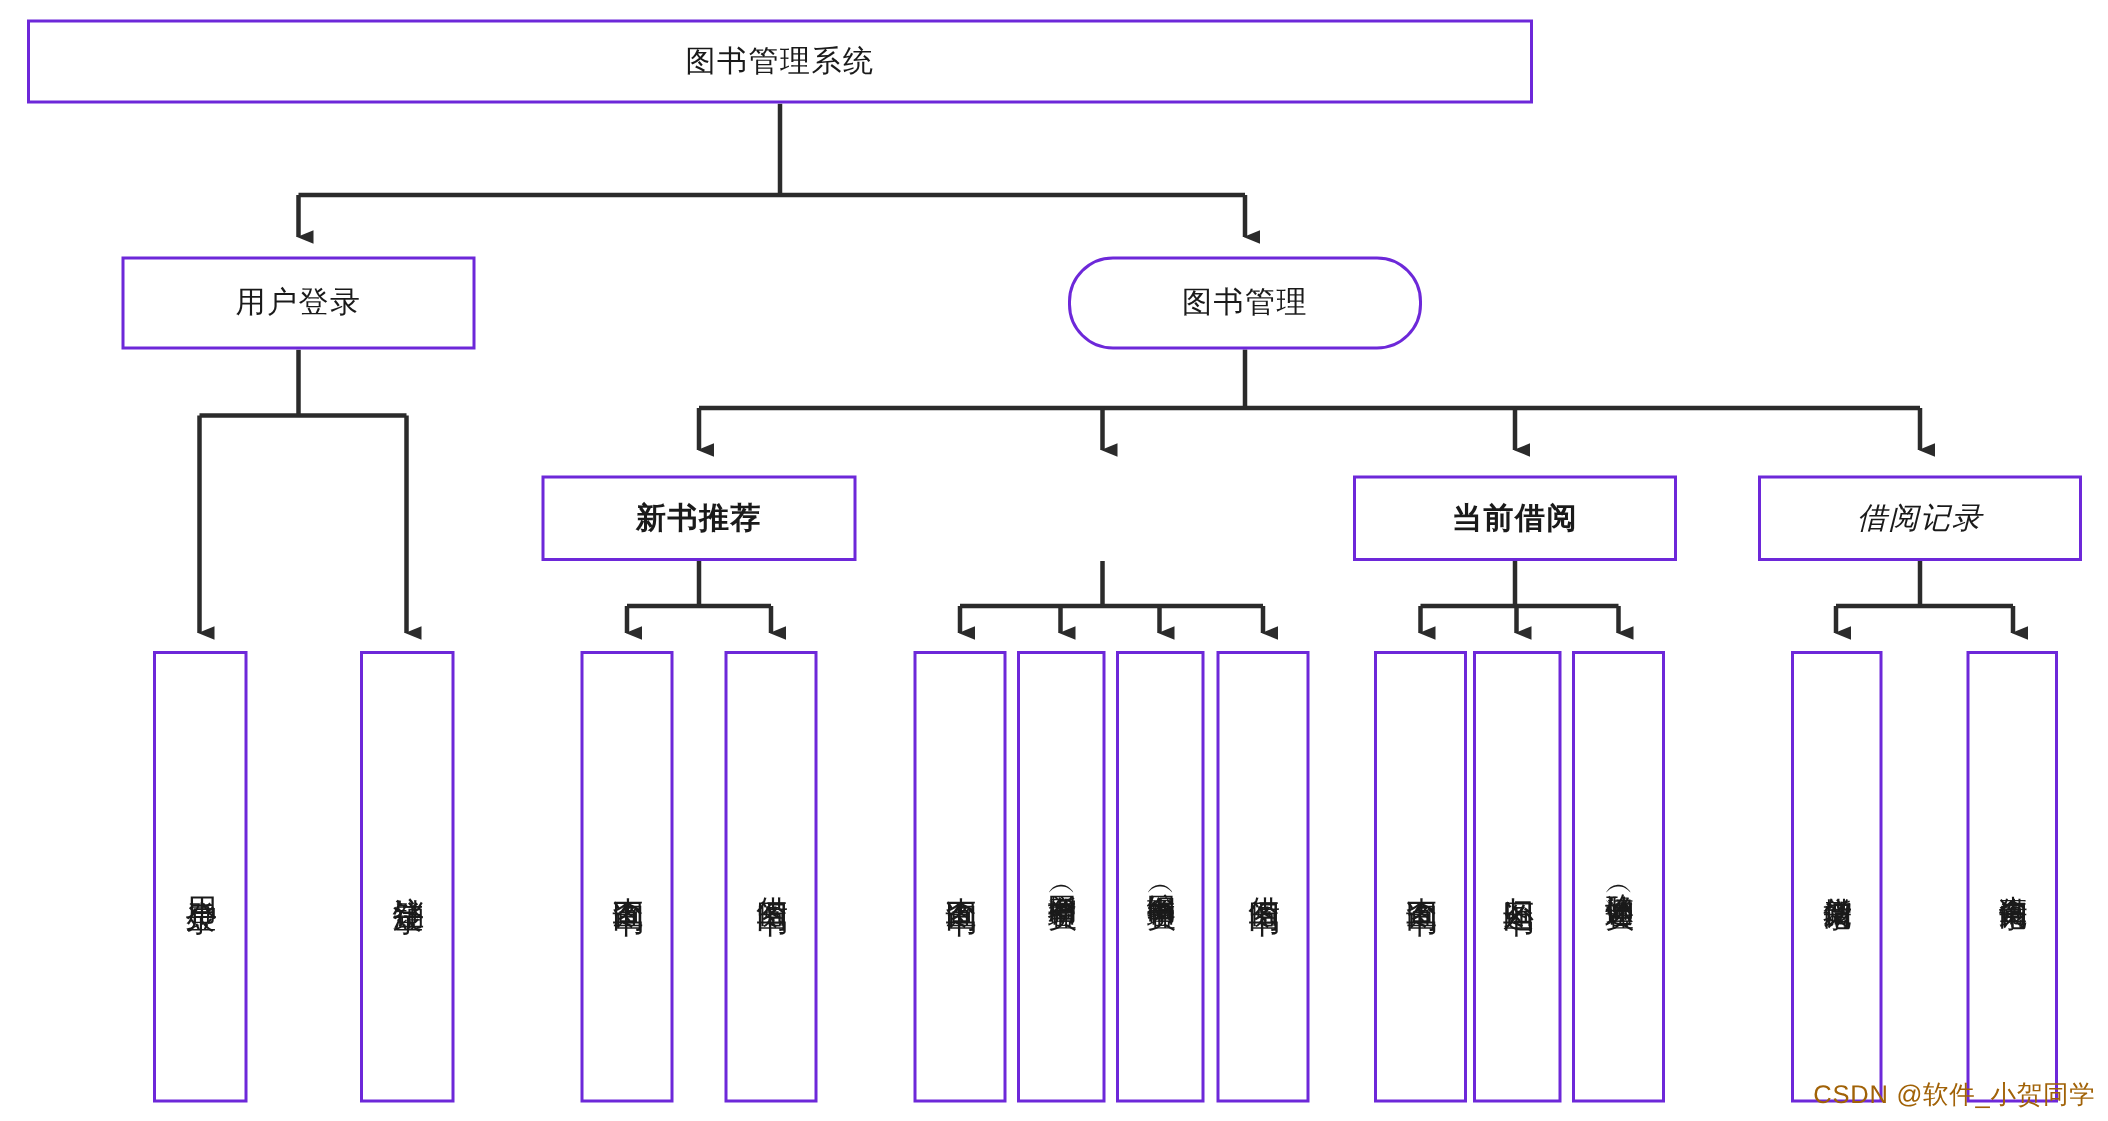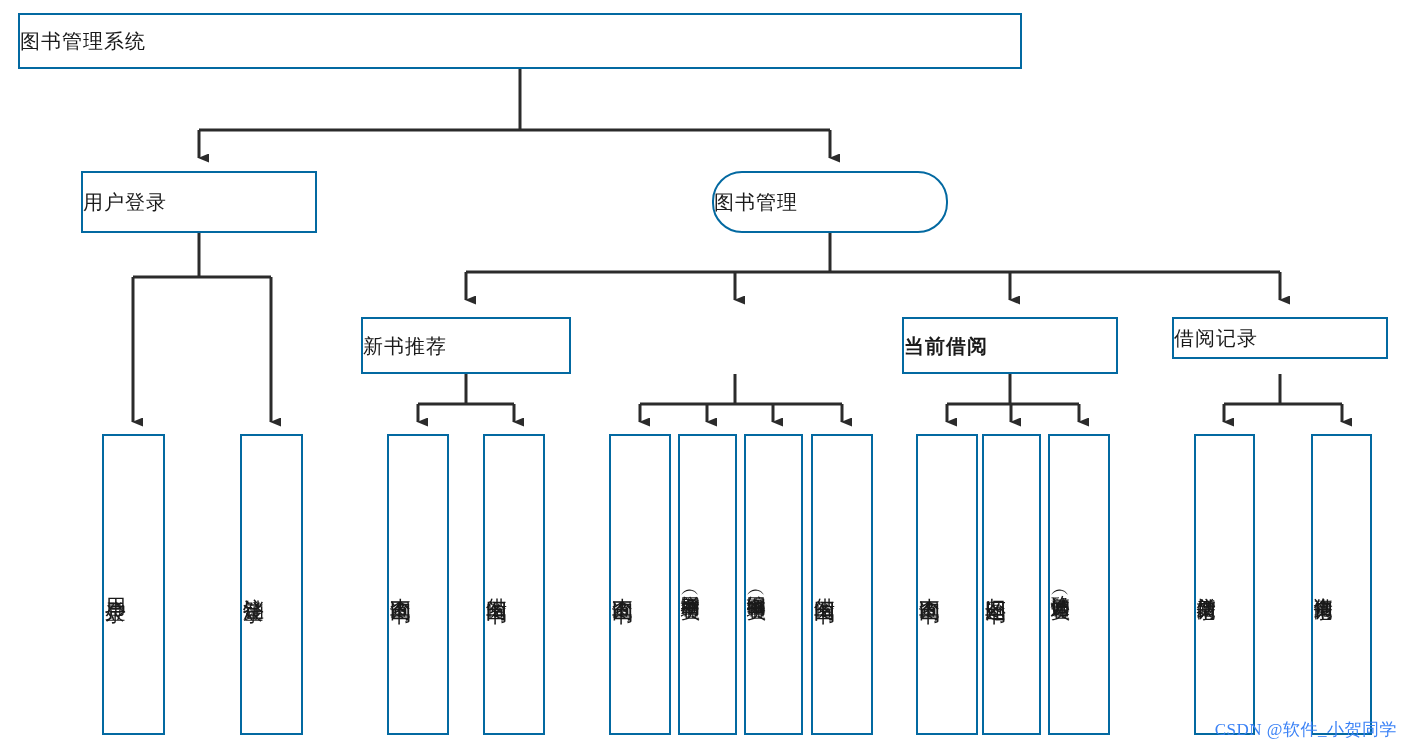--- a/index.html
+++ b/index.html
@@ -24,25 +24,25 @@
     position: absolute;
     left: 0;
     top: 0;
     width: 1405px;
     height: 747px;
     pointer-events: none;
   }
   .node {
     position: absolute;
     box-sizing: border-box;
-    border: 2px solid #0369a1;
+    border: 2px solid #6d28d9;
     background: #ffffff;
     display: flex;
     align-items: center;
-    justify-content: flex-start;
+    justify-content: center;
     color: #1a1a1a;
   }
   .node-h .label {
     font-size: 20px;
     line-height: 1.1;
     letter-spacing: 1px;
     white-space: nowrap;
   }
   .node-v {
     padding-top: 4px;
@@ -59,24 +59,23 @@
   }
   .node-v .label.small {
     font-size: 19px;
     letter-spacing: 1px;
   }
   .watermark {
     position: absolute;
     right: 8px;
     bottom: 6px;
     font-size: 17px;
-    color: #3b82f6;
+    color: #a16207;
     letter-spacing: 0.5px;
     white-space: nowrap;
-    font-family: Liberation Serif, serif;
   }
 </style>
 </head>
 <body>
 
 <div id="diagram-root">
 
   <svg class="wires" viewBox="0 0 1405 747">
     <defs>
       <marker id="arrow" markerWidth="9" markerHeight="11" refX="4.5" refY="10" orient="auto" markerUnits="userSpaceOnUse">
@@ -131,27 +130,27 @@
     <span class="label">图书管理系统</span>
   </div>
 
   <div class="node node-h" style="left:81px; top:171px; width:236px; height:62px;">
     <span class="label">用户登录</span>
   </div>
   <div class="node node-h" style="left:712px; top:171px; width:236px; height:62px;border-radius:30px;">
     <span class="label">图书管理</span>
   </div>
 
-  <div class="node node-h" style="left:361px; top:317px; width:210px; height:57px;">
+  <div class="node node-h" style="left:361px; top:317px; width:210px; height:57px;font-weight:bold;">
     <span class="label">新书推荐</span>
   </div>
   <div class="node node-h" style="left:902px; top:317px; width:216px; height:57px;font-weight:bold;">
     <span class="label">当前借阅</span>
   </div>
-  <div class="node node-h" style="left:1172px; top:317px; width:216px; height:42px;">
+  <div class="node node-h" style="left:1172px; top:317px; width:216px; height:57px;font-style:italic;">
     <span class="label">借阅记录</span>
   </div>
 
   <div class="node node-v" style="left:102px; top:434px; width:63px; height:301px;">
     <span class="label">用户登录</span>
   </div>
   <div class="node node-v" style="left:240px; top:434px; width:63px; height:301px;">
     <span class="label">注销登录</span>
   </div>
 

